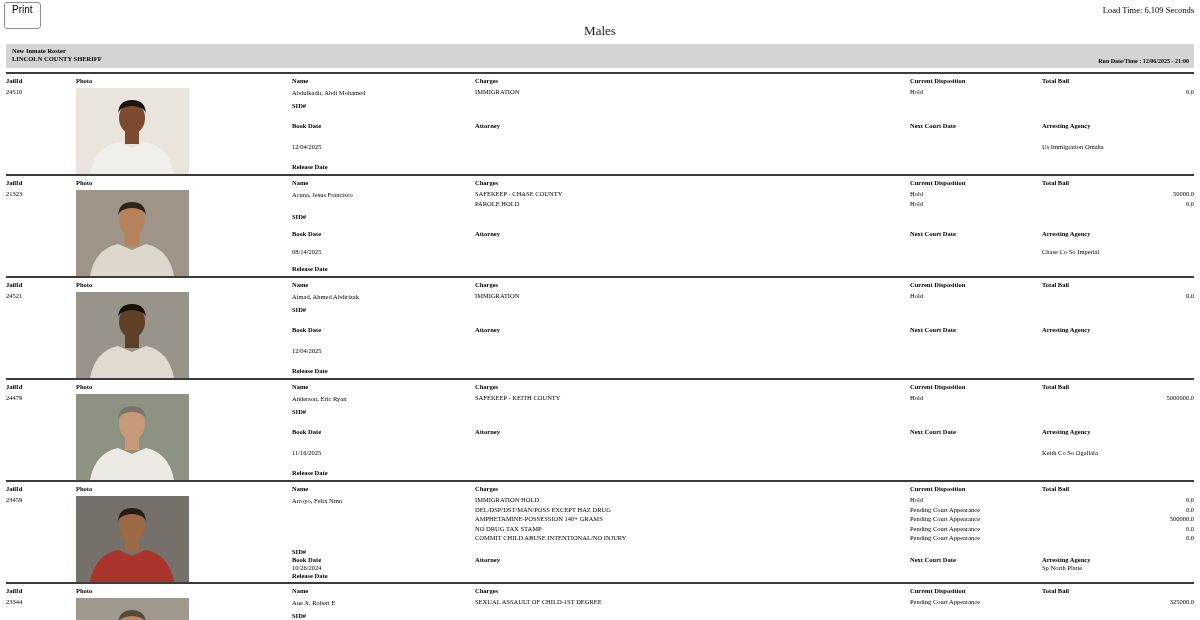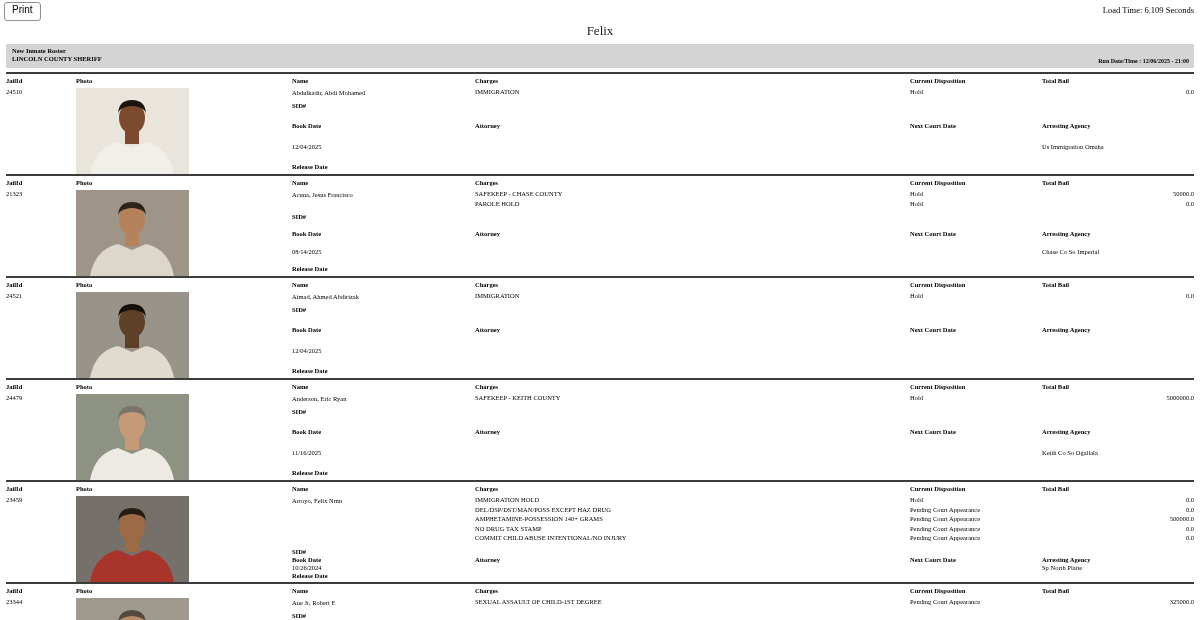--- a/index.html
+++ b/index.html
@@ -1,20 +1,20 @@
 <!DOCTYPE html>
 <html><head>
 <meta charset="utf-8">
 <style>
   * { margin:0; padding:0; box-sizing:border-box; }
   html,body { width:1200px; height:620px; overflow:hidden; background:#fff;
     font-family:"Liberation Serif", serif; color:#000; }
   .topbar { position:relative; height:20px; }
   .print-btn { position:absolute; left:4px; top:2px; font:10px "Liberation Sans",sans-serif;
-    padding:1px 7px 5px; border:1px solid #8f8f8f; border-radius:3px; background:#fdfdfd; cursor:pointer; }
+    padding:1px 7px 13px; border:1px solid #8f8f8f; border-radius:3px; background:#fdfdfd; cursor:pointer; }
   .load-time { position:absolute; right:6px; top:5px; font-size:8.5px;text-align:center; }
   .page-title { text-align:center; font-size:13px; height:23px; line-height:21px; color:#1a1a1a; }
   .report-bar { margin:1px 6px 0; background:#d4d4d4; height:24px; position:relative; padding:3px 6px; }
   .report-name, .report-agency { font-size:6.5px; font-weight:bold; line-height:8px; }
   .run-datetime { position:absolute; right:5px; bottom:4px; font-size:6px; font-weight:bold; }
   .records { margin:4px 6px 0; }
   .record { border-top:2px solid #3c3c3c; height:102px; display:flex; padding-top:3px; overflow:hidden; }
   .flabel { font-size:6.5px; font-weight:bold; line-height:8px; white-space:nowrap; }
   .fvalue { font-size:6.5px; line-height:8px; white-space:nowrap; }
   .col-jailid { width:70px; }
@@ -38,21 +38,21 @@
   .release-row { margin-top:auto; }
 </style>
 </head>
 <body>
 
 <div class="topbar">
   <button class="print-btn">Print</button>
   <span class="load-time">Load Time: 6.109 Seconds</span>
 </div>
 
-<div class="page-title">Felix</div>
+<div class="page-title">Males</div>
 
 <div class="report-bar">
   <div class="report-name">New Inmate Roster</div>
   <div class="report-agency">LINCOLN COUNTY SHERIFF</div>
   <div class="run-datetime">Run Date/Time : 12/06/2025 - 21:00</div>
 </div>
 
 <div class="records">
 
     <div class="record">

